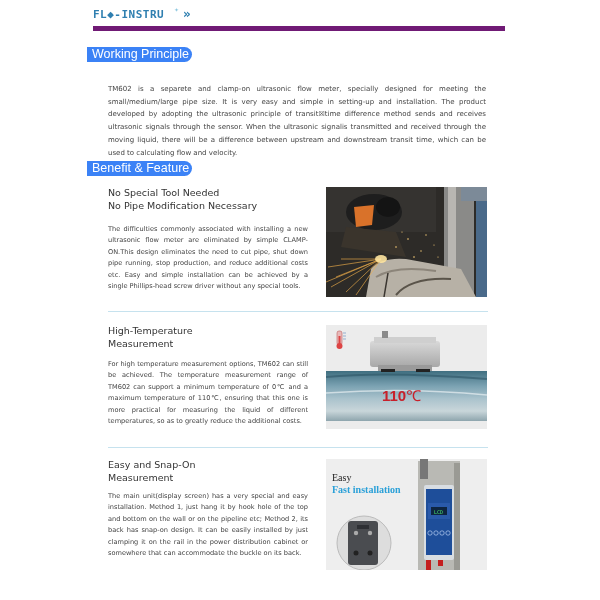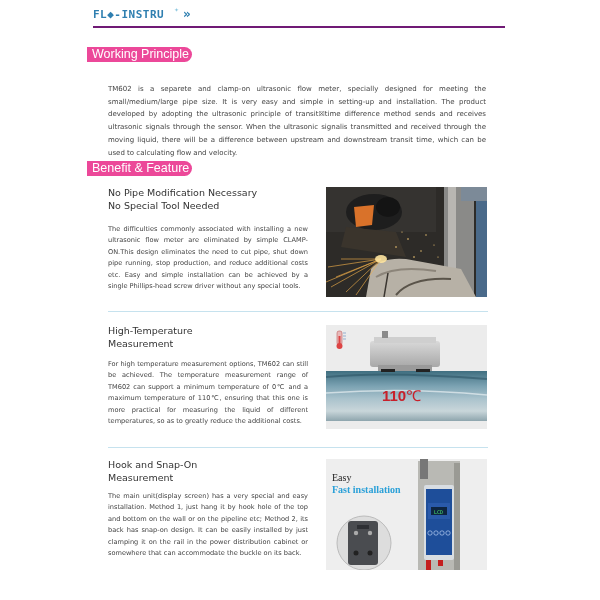--- a/index.html
+++ b/index.html
@@ -1,24 +1,24 @@
 <!DOCTYPE html>
 <html><head>
 <meta charset="utf-8">
 <style>
   html, body { margin:0; padding:0; background:#ffffff; }
   body { width:600px; height:600px; position:relative; overflow:hidden; font-family:"DejaVu Sans", sans-serif; color:#333; }
 
-  .header { position:absolute; left:93px; top:6px; width:412px; height:20px; border-bottom:2px solid #701a75; }
+  .header { position:absolute; left:93px; top:6px; width:412px; height:20px; border-bottom:5px solid #701a75; }
   .logo { position:absolute; left:0; top:2px; font-family:"DejaVu Sans Mono", monospace; font-size:11px; font-weight:bold; letter-spacing:0.5px; color:#2f7fb0; }
   .logo-spark { position:absolute; left:81px; top:0px; font-size:6px; color:#8ec8e0; }
   .chev { position:absolute; left:90px; top:1px; font-size:12px; font-weight:bold; color:#2f7fb0; }
   .page-title { position:absolute; left:104px; top:1px; font-family:"Liberation Sans", sans-serif; font-size:13.5px; color:#1a1a1a; letter-spacing:0.1px; }
 
-  .pill { position:absolute; height:15px; line-height:15px; background:#ec4899; color:#fff; font-family:"Liberation Sans", sans-serif; font-size:12.5px; padding:0 0 0 5px; border-radius:0 9px 9px 0; }
+  .pill { position:absolute; height:15px; line-height:15px; background:#3b82f6; color:#fff; font-family:"Liberation Sans", sans-serif; font-size:12.5px; padding:0 0 0 5px; border-radius:0 9px 9px 0; }
   .pill-1 { left:87px; top:47px; width:100px; }
   .pill-2 { left:87px; top:161px; width:100px; }
 
   .para { position:absolute; font-family:"DejaVu Sans", sans-serif; font-size:7px; line-height:12.7px; color:#444; text-align:justify;margin-top:16px; }
   .para-intro { left:108px; top:67px; width:378px; }
 
   .feat-title { position:absolute; font-family:"DejaVu Sans", sans-serif; font-size:9.5px; line-height:12.5px; color:#333; }
   .feat-para { position:absolute; font-family:"DejaVu Sans", sans-serif; font-size:6.6px; line-height:11.4px; color:#444; text-align:justify; width:200px; }
 
   .f1-title { left:108px; top:187px; }
@@ -45,22 +45,22 @@
   <span class="logo-spark">✦</span>
   <span class="chev">»</span>
 </div>
 
 <div class="pill pill-1">Working Principle</div>
 <div class="para para-intro">TM602 is a separete and clamp-on ultrasonic flow meter, specially designed for meeting the small/medium/large pipe size. It is very easy and simple in setting-up and installation. The product developed by adopting the ultrasonic principle of transit☒time difference method sends and receives ultrasonic signals through the sensor. When the ultrasonic signalis transmitted and received through the moving liquid, there will be a difference between upstream and downstream transit time, which can be used to calculating flow and velocity.</div>
 
 <div class="pill pill-2">Benefit &amp; Feature</div>
 
 <div class="feat-title f1-title">
+  <div>No Special Tool Needed</div>
   <div>No Pipe Modification Necessary</div>
-  <div>No Special Tool Needed</div>
 </div>
 <div class="feat-para f1-para">The difficulties commonly associated with installing a new ultrasonic flow meter are eliminated by simple CLAMP-ON.This design eliminates the need to cut pipe, shut down pipe running, stop production, and reduce additional costs etc. Easy and simple installation can be achieved by a single Phillips-head screw driver without any special tools.</div>
 <div class="img img-1">
   <svg width="161" height="110" viewBox="0 0 161 110">
     <rect x="0" y="0" width="161" height="110" fill="#2d2b28"></rect>
     <rect x="0" y="0" width="110" height="45" fill="#353330"></rect>
 
     <rect x="118" y="0" width="30" height="110" fill="#8a8a88"></rect>
     <rect x="122" y="0" width="8" height="110" fill="#b8b6b2"></rect>
     <rect x="150" y="10" width="11" height="100" fill="#4a6a8a"></rect>
@@ -142,21 +142,21 @@
       <line x1="17" y1="11" x2="20" y2="11" stroke="#5a8ac0" stroke-width="0.6"></line>
       <line x1="17" y1="14" x2="20" y2="14" stroke="#5a8ac0" stroke-width="0.6"></line>
     </g>
   </svg>
   <div style="position:absolute;left:56px;top:60px;font-family:'Liberation Sans',sans-serif;font-weight:bold;font-size:15px;color:#c8202a;"><span>110</span><span style="font-weight:normal;">℃</span></div>
 </div>
 
 <div class="sep sep-2"></div>
 
 <div class="feat-title f3-title">
-  <div>Hook and Snap-On</div>
+  <div>Easy and Snap-On</div>
   <div>Measurement</div>
 </div>
 <div class="feat-para f3-para">The main unit(display screen) has a very special and easy installation. Method 1, just hang it by hook hole of the top and bottom on the wall or on the pipeline etc; Method 2, its back has snap-on design. It can be easily installed by just clamping it on the rail in the power distribution cabinet or somewhere that can accommodate the buckle on its back.</div>
 <div class="img img-3">
   <svg width="161" height="111" viewBox="0 0 161 111">
     <rect x="0" y="0" width="161" height="111" fill="#eeeeee"></rect>
 
     <rect x="92" y="2" width="42" height="109" fill="#b9b9b4"></rect>
     <rect x="94" y="0" width="8" height="20" fill="#777"></rect>
     <rect x="128" y="4" width="6" height="107" fill="#9a9a94"></rect>

